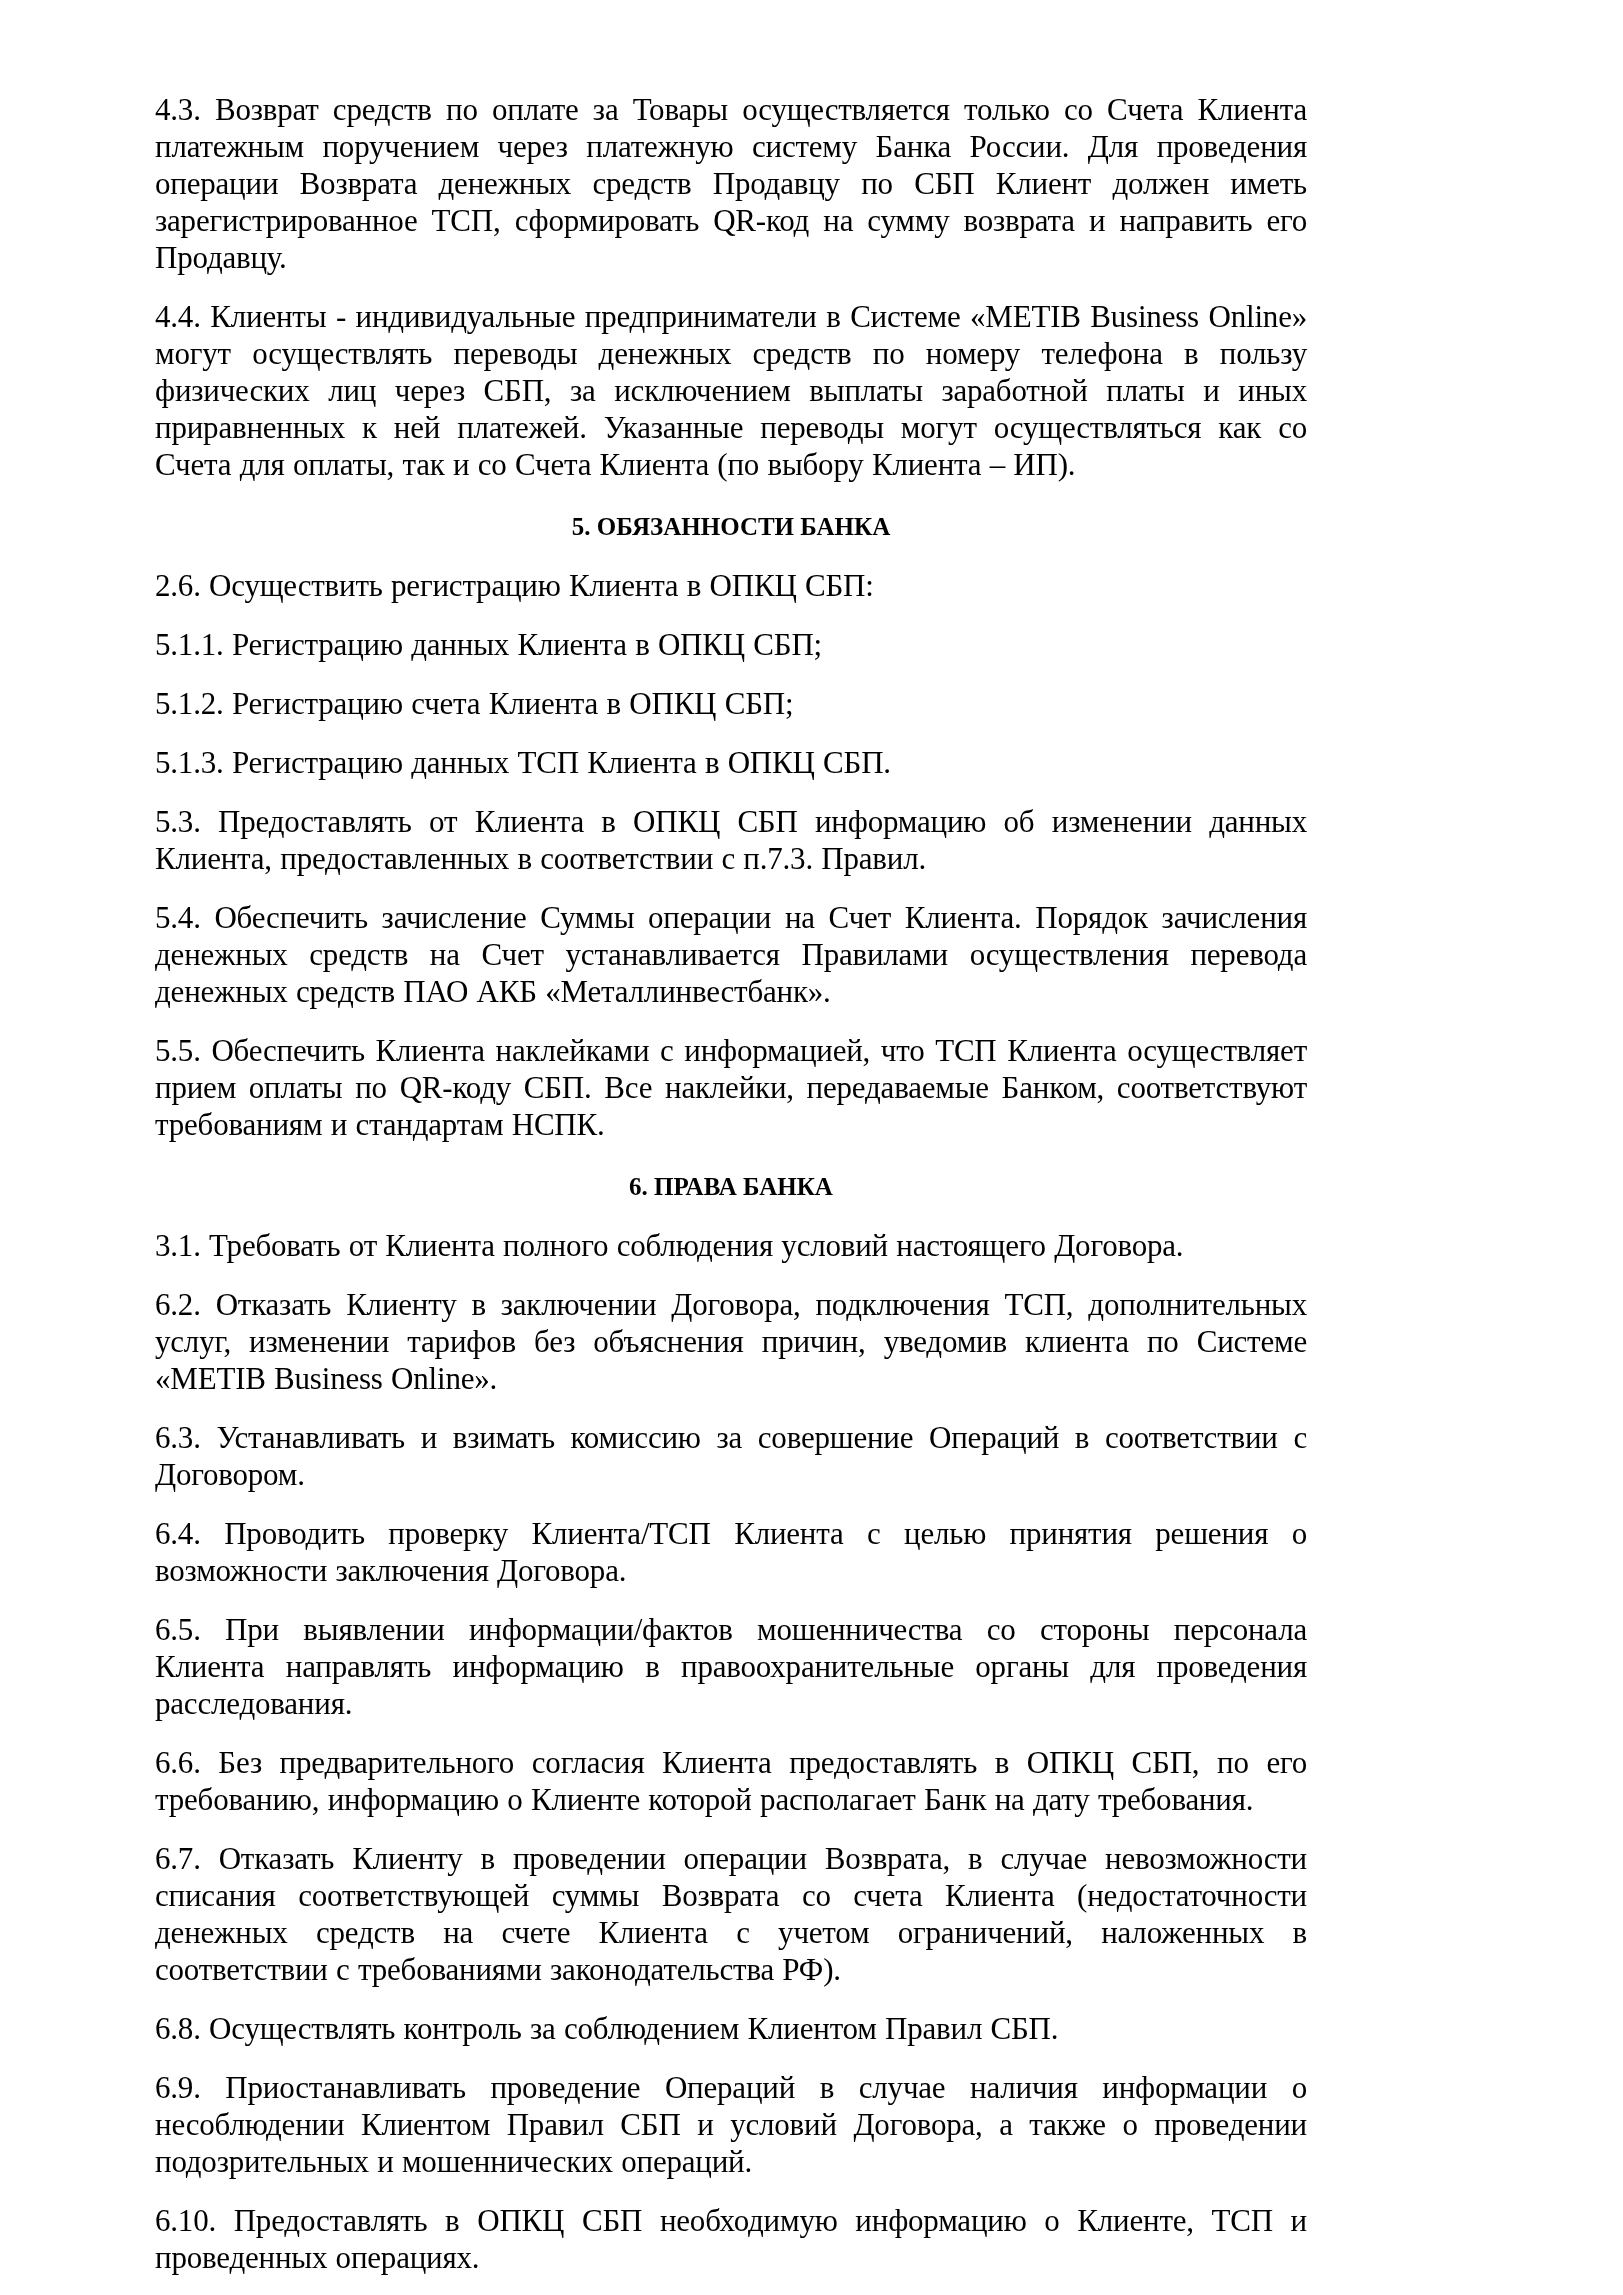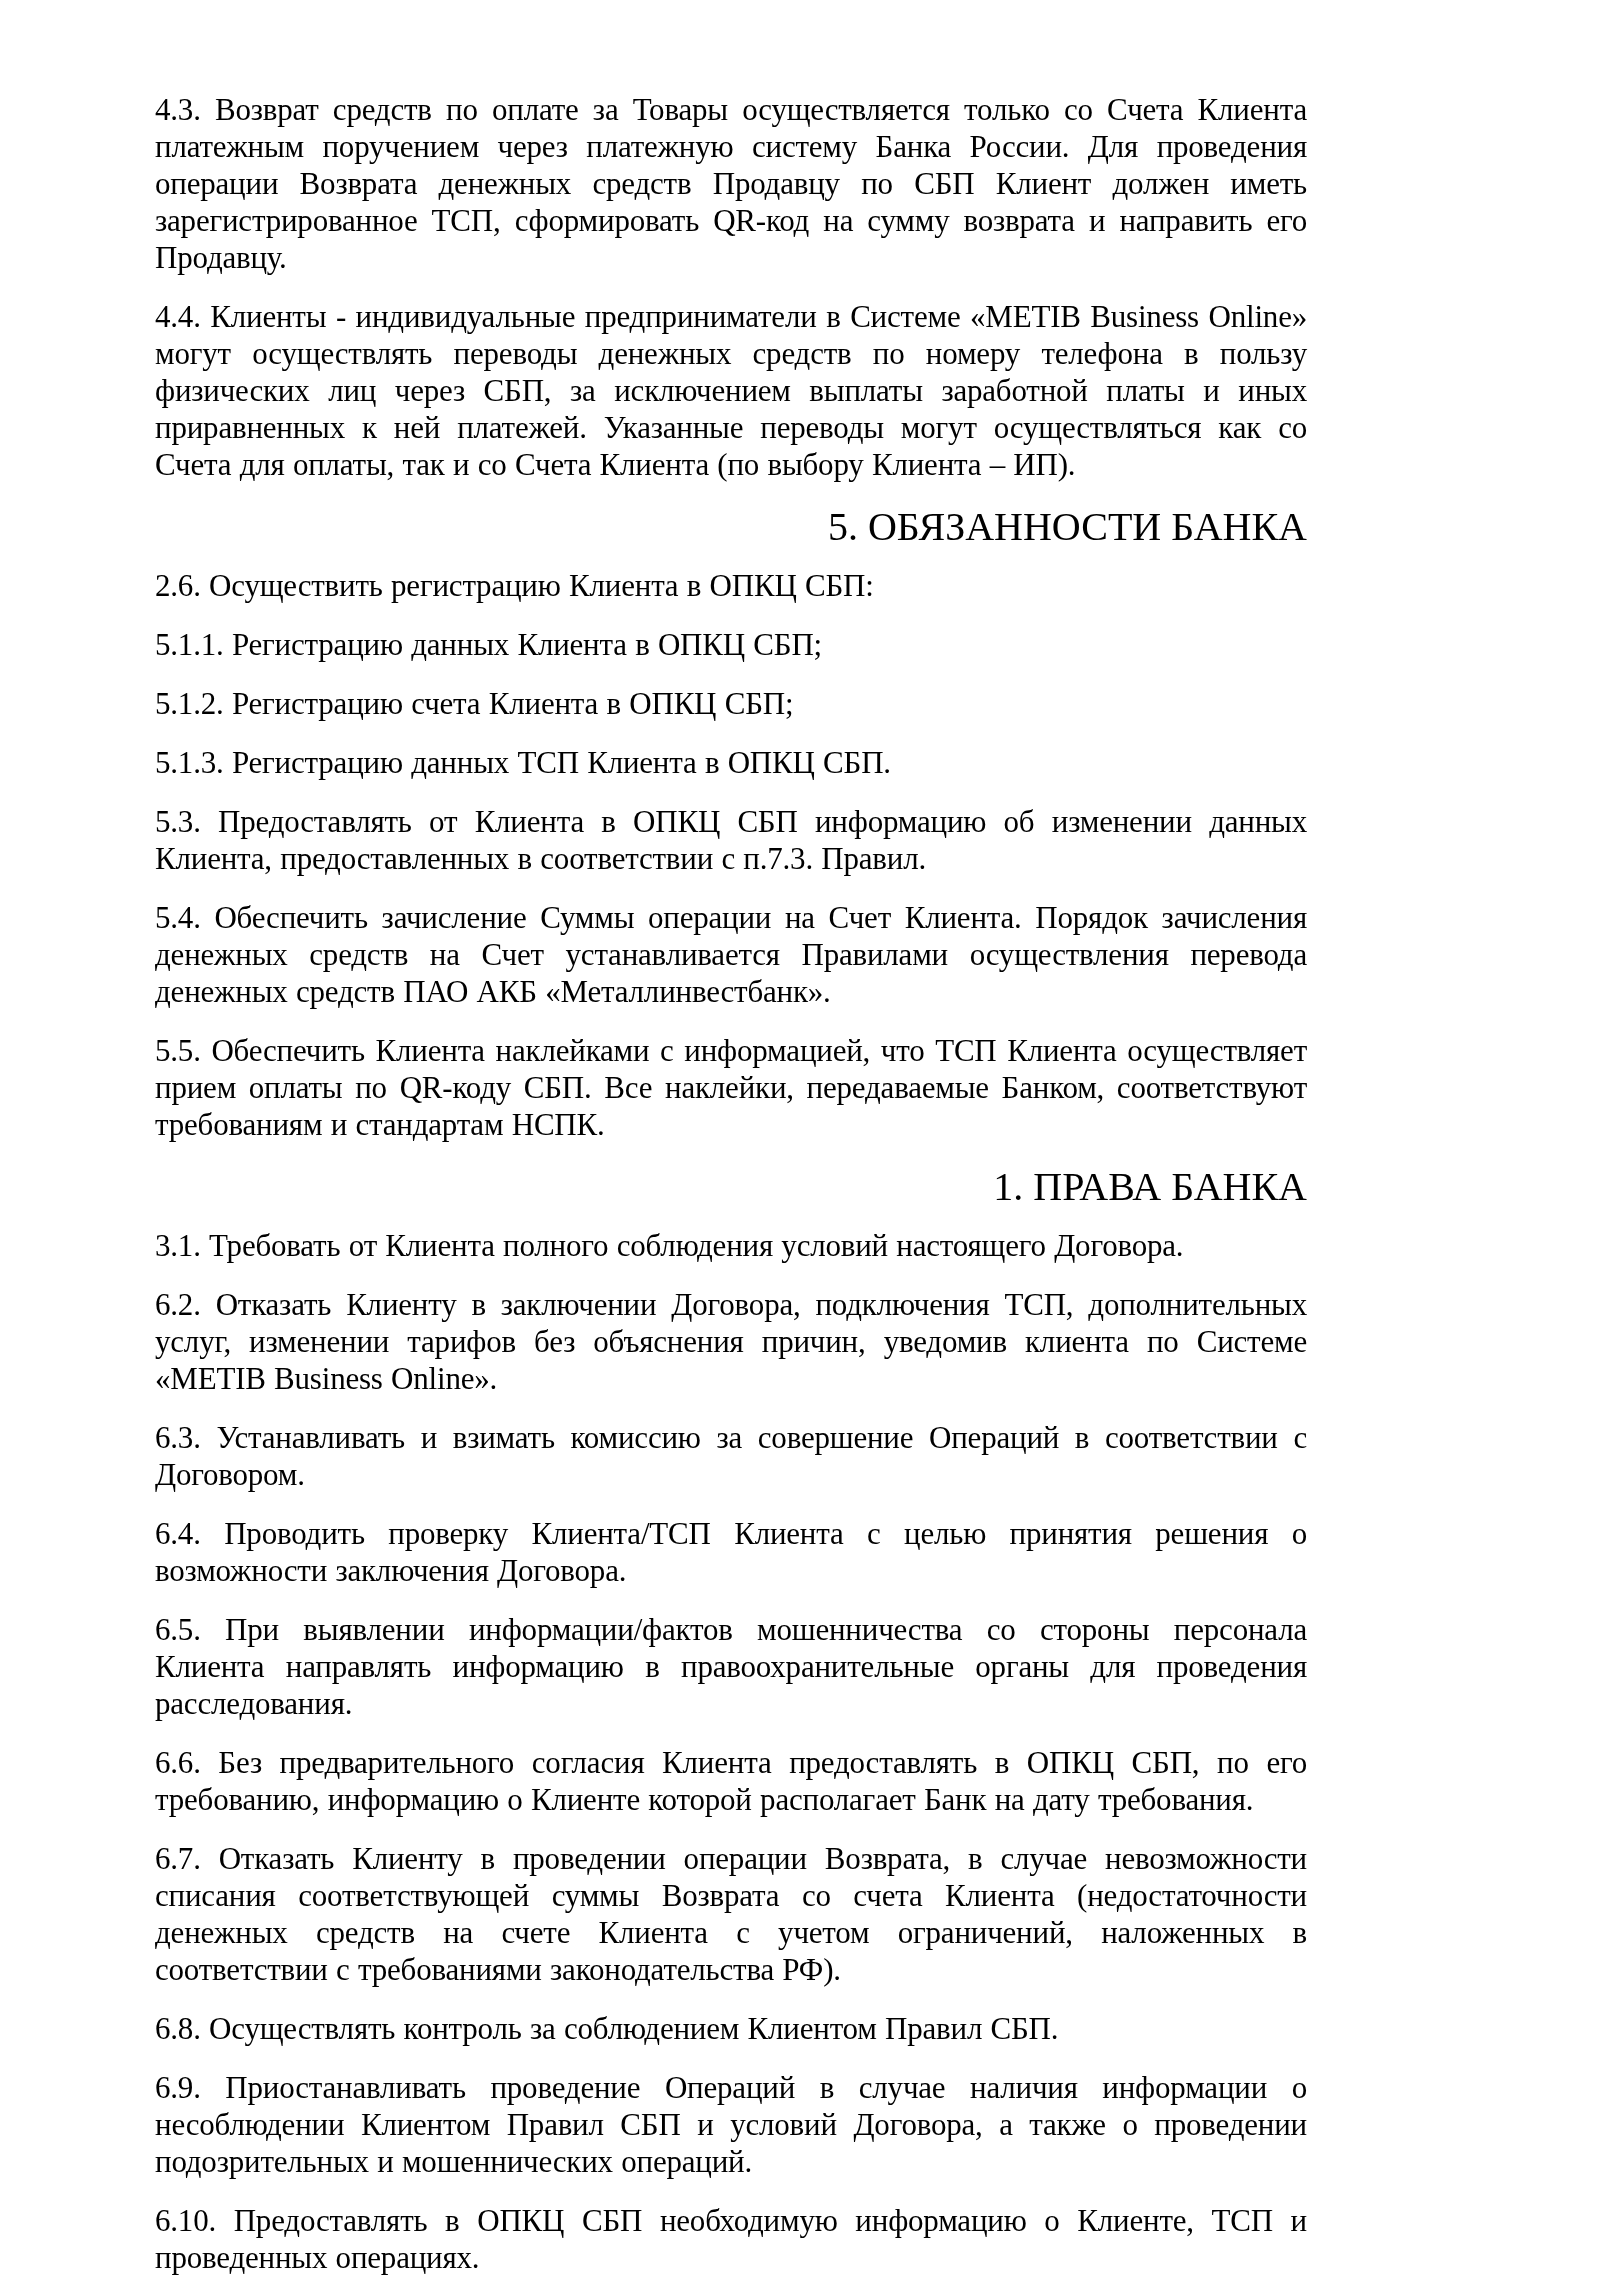--- a/index.html
+++ b/index.html
@@ -24,42 +24,42 @@
     margin: 22px 0;
     text-align: justify;
     letter-spacing: -0.2px;
     word-spacing: 0.8px;
   }
   .para:first-child {
     margin-top: 0;
   }
   .heading {
     margin: 25px 0 22px;
-    text-align: right;
-    font-weight: normal;
-    font-size: 40px;
+    text-align: center;
+    font-weight: bold;
+    font-size: 25px;
     line-height: 37px;
     letter-spacing: 0;
   }
 </style>
 </head>
 <body>
 
 <div class="page">
   <p class="para">4.3. Возврат средств по оплате за Товары осуществляется только со Счета Клиента платежным поручением через платежную систему Банка России. Для проведения операции Возврата денежных средств Продавцу по СБП Клиент должен иметь зарегистрированное ТСП, сформировать QR-код на сумму возврата и направить его Продавцу.</p>
   <p class="para">4.4. Клиенты - индивидуальные предприниматели в Системе «METIB Business Online» могут осуществлять переводы денежных средств по номеру телефона в пользу физических лиц через СБП, за исключением выплаты заработной платы и иных приравненных к ней платежей. Указанные переводы могут осуществляться как со Счета для оплаты, так и со Счета Клиента (по выбору Клиента – ИП).</p>
   <h2 class="heading">5. ОБЯЗАННОСТИ БАНКА</h2>
   <p class="para">2.6. Осуществить регистрацию Клиента в ОПКЦ СБП:</p>
   <p class="para">5.1.1. Регистрацию данных Клиента в ОПКЦ СБП;</p>
   <p class="para">5.1.2. Регистрацию счета Клиента в ОПКЦ СБП;</p>
   <p class="para">5.1.3. Регистрацию данных ТСП Клиента в ОПКЦ СБП.</p>
   <p class="para">5.3. Предоставлять от Клиента в ОПКЦ СБП информацию об изменении данных Клиента, предоставленных в соответствии с п.7.3. Правил.</p>
   <p class="para">5.4. Обеспечить зачисление Суммы операции на Счет Клиента. Порядок зачисления денежных средств на Счет устанавливается Правилами осуществления перевода денежных средств ПАО АКБ «Металлинвестбанк».</p>
   <p class="para">5.5. Обеспечить Клиента наклейками с информацией, что ТСП Клиента осуществляет прием оплаты по QR-коду СБП. Все наклейки, передаваемые Банком, соответствуют требованиям и стандартам НСПК.</p>
-  <h2 class="heading">1. ПРАВА БАНКА</h2>
+  <h2 class="heading">6. ПРАВА БАНКА</h2>
   <p class="para">3.1. Требовать от Клиента полного соблюдения условий настоящего Договора.</p>
   <p class="para">6.2. Отказать Клиенту в заключении Договора, подключения ТСП, дополнительных услуг, изменении тарифов без объяснения причин, уведомив клиента по Системе «METIB Business Online».</p>
   <p class="para">6.3. Устанавливать и взимать комиссию за совершение Операций в соответствии с Договором.</p>
   <p class="para">6.4. Проводить проверку Клиента/ТСП Клиента с целью принятия решения о возможности заключения Договора.</p>
   <p class="para">6.5. При выявлении информации/фактов мошенничества со стороны персонала Клиента направлять информацию в правоохранительные органы для проведения расследования.</p>
   <p class="para">6.6. Без предварительного согласия Клиента предоставлять в ОПКЦ СБП, по его требованию, информацию о Клиенте которой располагает Банк на дату требования.</p>
   <p class="para">6.7. Отказать Клиенту в проведении операции Возврата, в случае невозможности списания соответствующей суммы Возврата со счета Клиента (недостаточности денежных средств на счете Клиента с учетом ограничений, наложенных в соответствии с требованиями законодательства РФ).</p>
   <p class="para">6.8. Осуществлять контроль за соблюдением Клиентом Правил СБП.</p>
   <p class="para">6.9. Приостанавливать проведение Операций в случае наличия информации о несоблюдении Клиентом Правил СБП и условий Договора, а также о проведении подозрительных и мошеннических операций.</p>
   <p class="para">6.10. Предоставлять в ОПКЦ СБП необходимую информацию о Клиенте, ТСП и проведенных операциях.</p>

